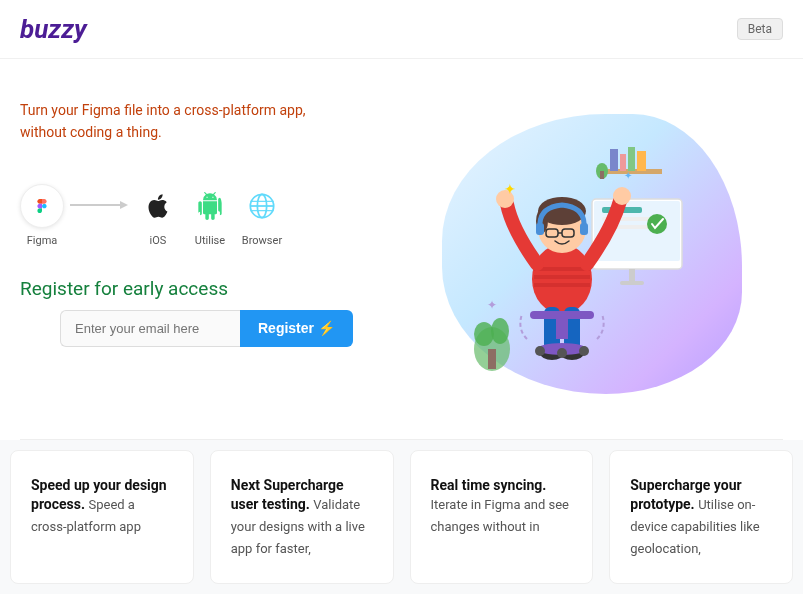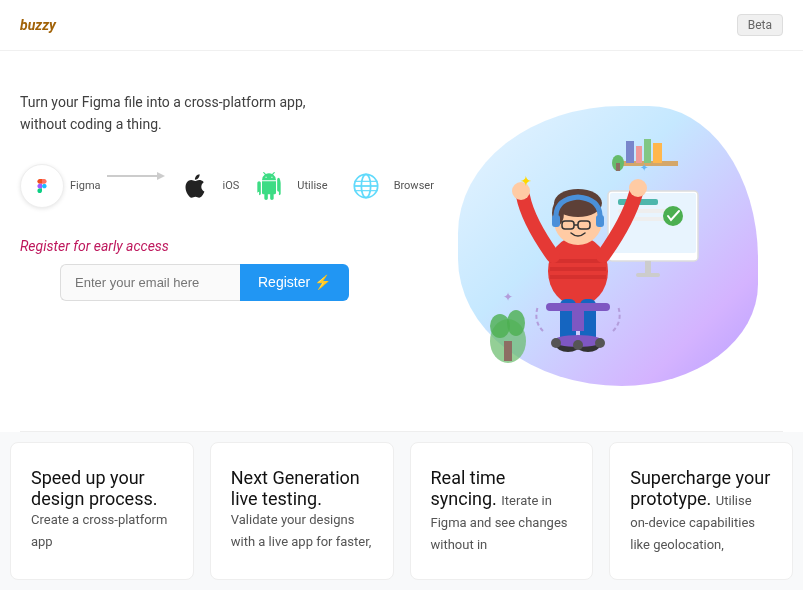--- a/index.html
+++ b/index.html
@@ -13,23 +13,23 @@
 
     
     .header {
       display: flex;
       justify-content: space-between;
       align-items: center;
       padding: 14px 20px;
       border-bottom: 1px solid #f0f0f0;
     }
     .logo {
-      font-size: 14px;
+      font-size: 26px;
       font-weight: 700;
-      color: #a16207;
+      color: #4c1d95;
       font-style: italic;
     }
     .beta-badge {
       background: #f0f0f0;
       border: 1px solid #ddd;
       border-radius: 4px;
       padding: 3px 10px;
       font-size: 12px;
       color: #666;
     }
@@ -55,36 +55,36 @@
 
     .hero-title {
       font-size: 42px;
       font-weight: 800;
       color: #111;
       line-height: 1.15;
       margin-bottom: 18px;
     }
     .hero-subtitle {
       font-size: 14px;
-      color: #404040;
+      color: #c2410c;
       line-height: 1.6;
-      margin-bottom: 28px;
+      margin-bottom: 40px;
       max-width: 320px;
     }
 
     
     .platform-row {
       display: flex;
       align-items: center;
       gap: 0;
       margin-bottom: 30px;
     }
     .platform-item {
       display: flex;
-      flex-direction: row;
+      flex-direction: column;
       align-items: center;
       gap: 6px;
     }
     .platform-icon-circle {
       width: 44px;
       height: 44px;
       border-radius: 50%;
       display: flex;
       align-items: center;
       justify-content: center;
@@ -106,24 +106,23 @@
 
     
     .figma-icon {
       background: #fff;
       border: 1px solid #eee;
       box-shadow: 0 1px 4px rgba(0,0,0,0.1);
     }
 
     
     .register-label {
-      font-size: 14px;
-      color: #be185d;
+      font-size: 19px;
+      color: #15803d;
       margin-bottom: 10px;
-      font-style: italic;
     }
     .register-form {
       display: flex;
       gap: 0;
       padding-left: 40px;
     }
     .email-input {
       border: 1px solid #ddd;
       border-right: none;
       border-radius: 6px 0 0 6px;
@@ -134,21 +133,21 @@
       outline: none;
       background: #fafafa;
     }
     .register-btn {
       background: #2196F3;
       color: #fff;
       border: none;
       border-radius: 0 6px 6px 0;
       padding: 10px 18px;
       font-size: 14px;
-      font-weight: 400;
+      font-weight: 700;
       cursor: pointer;
       display: flex;
       align-items: center;
       gap: 6px;
     }
 
     
     .hero-illustration {
       width: 320px;
       height: 320px;
@@ -189,23 +188,23 @@
       border: 1px solid #eee;
       border-radius: 8px;
       margin: 10px 8px;
       padding: 24px 20px;
       min-height: 120px;
     }
     .card:first-child { margin-left: 10px; }
     .card:last-child { margin-right: 10px; }
 
     .card-title-bold {
-      font-weight: 400;
+      font-weight: 700;
       color: #111;
-      font-size: 18px;
+      font-size: 14px;
     }
     .card-text {
       font-size: 13px;
       color: #555;
       line-height: 1.6;
       margin-top: 2px;
     }
 
     
     .section-divider {
@@ -259,21 +258,21 @@
 
       <div class="platform-item" style="margin-left:8px;">
         <div class="platform-icon-circle">
           <svg width="28" height="28" viewBox="0 0 24 24" fill="#3DDC84">
             <path d="M6 18c0 .55.45 1 1 1h1v3.5c0 .83.67 1.5 1.5 1.5s1.5-.67 1.5-1.5V19h2v3.5c0 .83.67 1.5 1.5 1.5s1.5-.67 1.5-1.5V19h1c.55 0 1-.45 1-1V8H6v10zm-2.5-1C2.67 17 2 17.67 2 18.5v-9C2 8.67 2.67 8 3.5 8S5 8.67 5 9.5v9c0 .83-.67 1.5-1.5 1.5zm17 0c-.83 0-1.5-.67-1.5-1.5v-9c0-.83.67-1.5 1.5-1.5S22 8.67 22 9.5v9c0 .83-.67 1.5-1.5 1.5zM15.53 2.16l1.3-1.3c.2-.2.2-.51 0-.71-.2-.2-.51-.2-.71 0l-1.48 1.48A5.84 5.84 0 0 0 12 1c-.96 0-1.86.23-2.66.63L7.85.15c-.2-.2-.51-.2-.71 0-.2.2-.2.51 0 .71l1.31 1.31A5.958 5.958 0 0 0 6 7h12a5.96 5.96 0 0 0-2.47-4.84zM10 5H9V4h1v1zm5 0h-1V4h1v1z"></path>
           </svg>
         </div>
         <span class="platform-label">Utilise</span>
       </div>
 
-      <div class="platform-item" style="margin-left:16px;">
+      <div class="platform-item" style="margin-left:8px;">
         <div class="platform-icon-circle">
           <svg width="28" height="28" viewBox="0 0 24 24" fill="none" xmlns="http://www.w3.org/2000/svg">
             <circle cx="12" cy="12" r="10" stroke="#61DAFB" stroke-width="1.5" fill="none"></circle>
             <ellipse cx="12" cy="12" rx="4" ry="10" stroke="#61DAFB" stroke-width="1.5" fill="none"></ellipse>
             <line x1="2" y1="12" x2="22" y2="12" stroke="#61DAFB" stroke-width="1.5"></line>
             <line x1="2" y1="8" x2="22" y2="8" stroke="#61DAFB" stroke-width="1"></line>
             <line x1="2" y1="16" x2="22" y2="16" stroke="#61DAFB" stroke-width="1"></line>
           </svg>
         </div>
         <span class="platform-label">Browser</span>
@@ -374,24 +373,24 @@
       </div>
     </div>
   </div>
 </section>
 
 <div class="section-divider"></div>
 
 <section class="cards-section">
   <div class="card">
     <span class="card-title-bold">Speed up your design process. </span>
-    <span class="card-text">Create a cross-platform app</span>
+    <span class="card-text">Speed a cross-platform app</span>
   </div>
   <div class="card">
-    <span class="card-title-bold">Next Generation live testing. </span>
+    <span class="card-title-bold">Next Supercharge user testing. </span>
     <span class="card-text">Validate your designs with a live app for faster,</span>
   </div>
   <div class="card">
     <span class="card-title-bold">Real time syncing. </span>
     <span class="card-text">Iterate in Figma and see changes without in</span>
   </div>
   <div class="card">
     <span class="card-title-bold">Supercharge your prototype. </span>
     <span class="card-text">Utilise on-device capabilities like geolocation,</span>
   </div>

